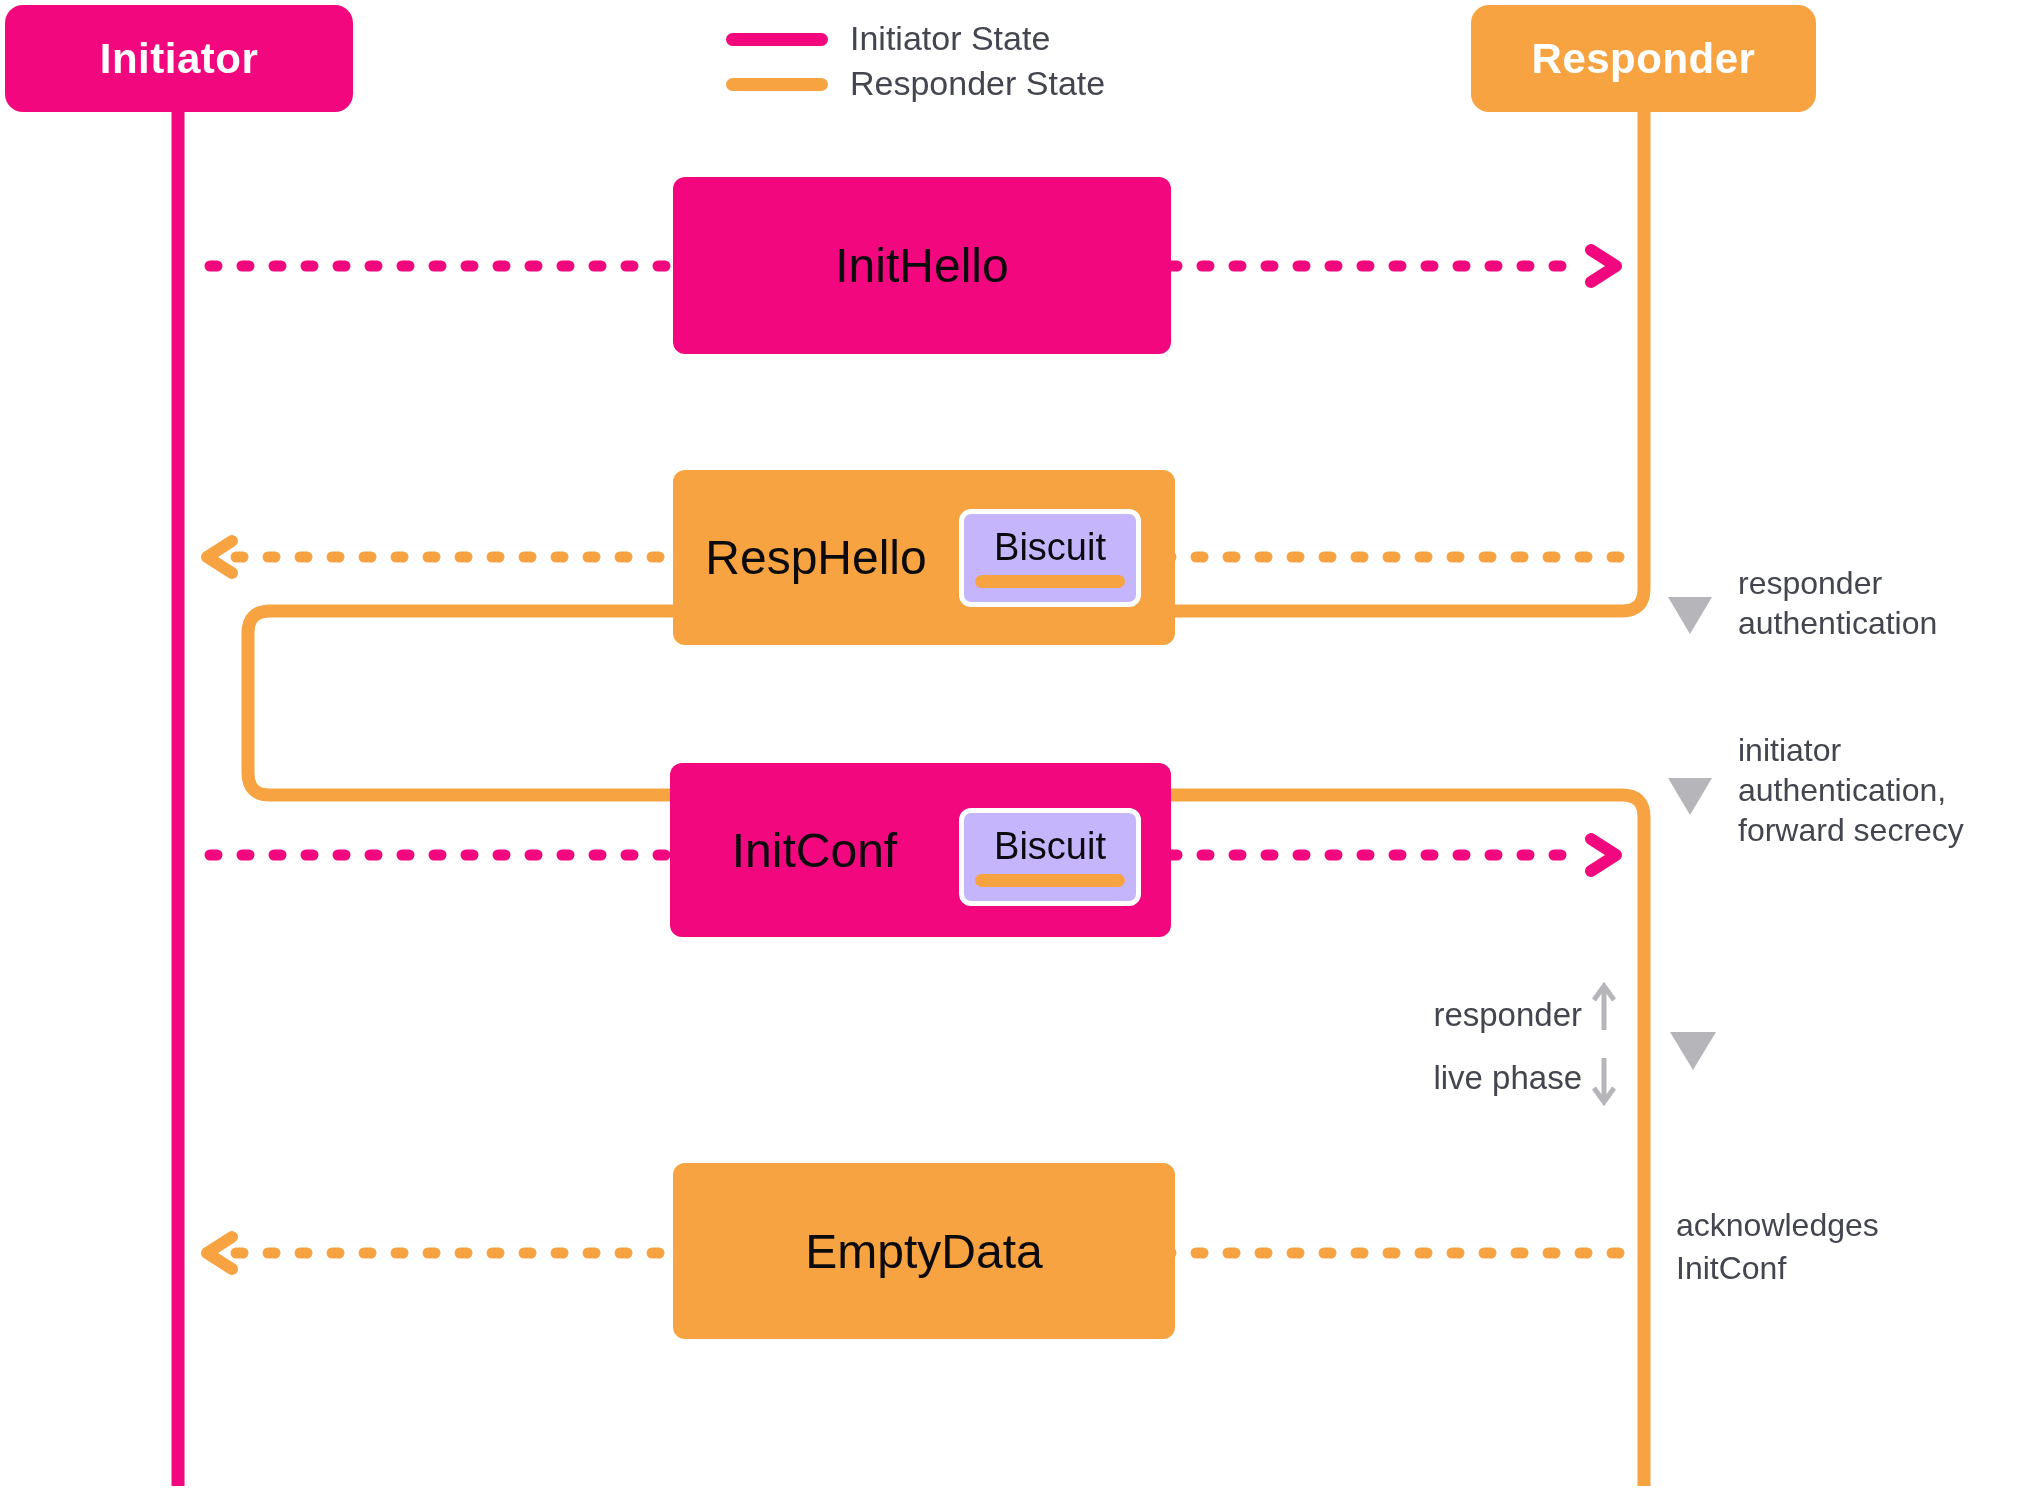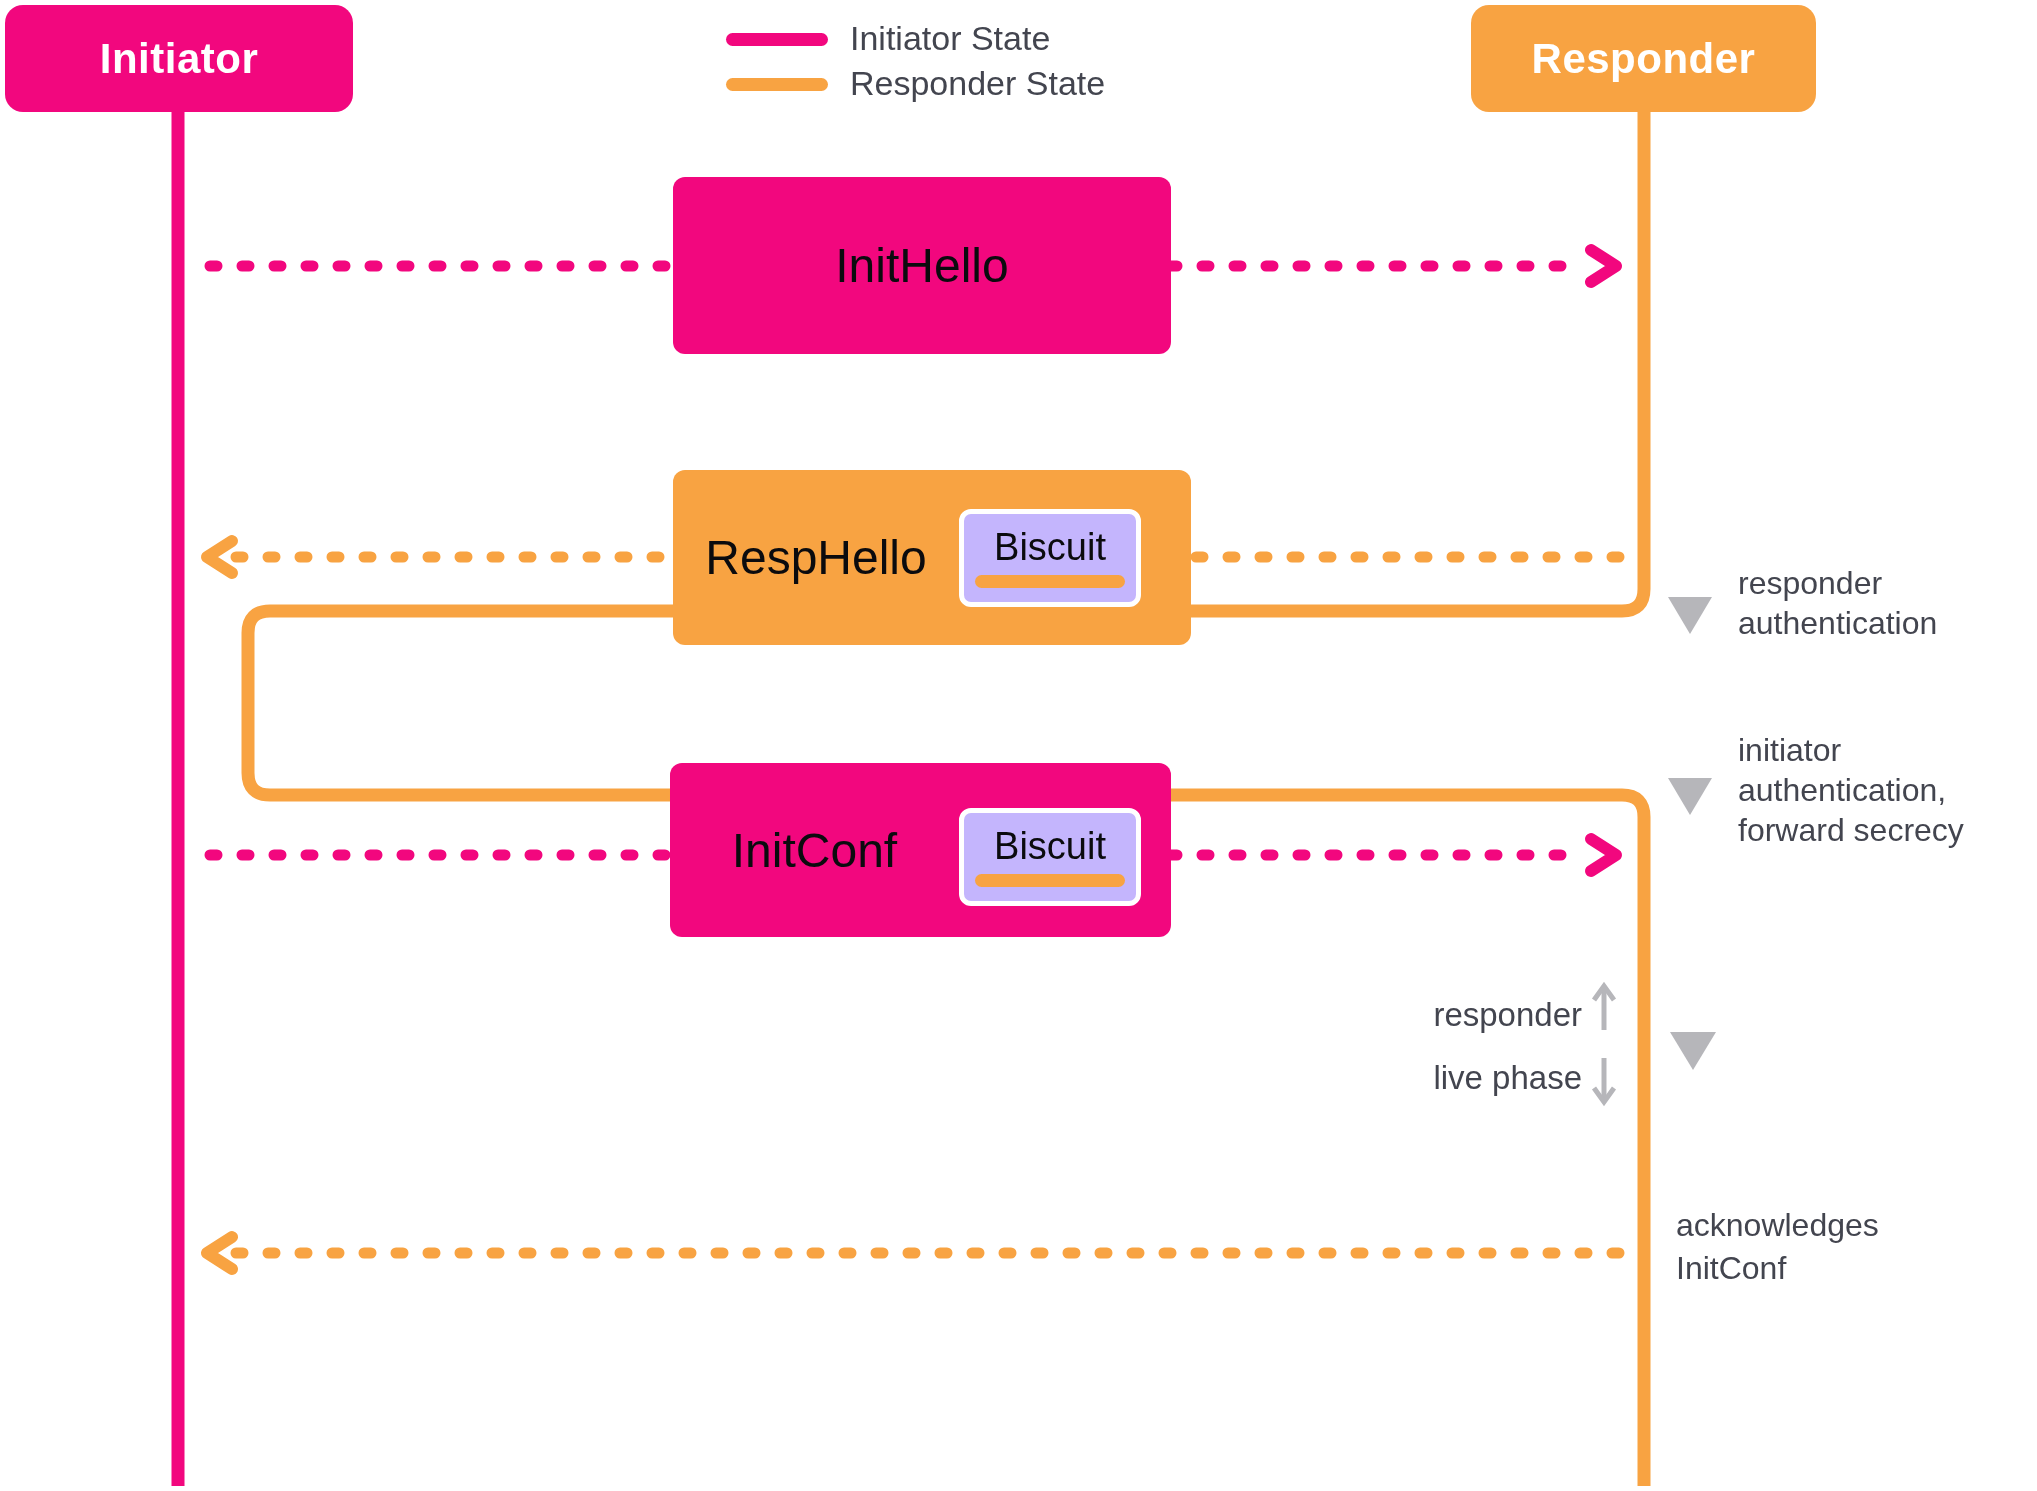--- a/index.html
+++ b/index.html
@@ -87,36 +87,39 @@
 
   <div class="abs sw bg-pink" style="left:726px; top:33px;"></div>
   <div class="abs legend-label" style="left:850px; top:21px;">Initiator State</div>
   <div class="abs sw bg-orange" style="left:726px; top:78px;"></div>
   <div class="abs legend-label" style="left:850px; top:66px;">Responder State</div>
 
   <div class="abs msg bg-pink" style="left:673px; top:177px; width:498px; height:177px;">
     <span>InitHello</span>
   </div>
 
-  <div class="abs msg bg-orange" style="left:673px; top:470px; width:502px; height:175px;padding-left:16px;">
+  <div class="abs msg bg-orange" style="left:673px; top:470px; width:502px; height:175px;">
     <div class="msg-label-left" style="width:286px;">RespHello</div>
     <div class="biscuit" style="left:286px; top:39px;">
       <div class="blabel">Biscuit</div>
       <div class="bbar"></div>
     </div>
   </div>
 
   <div class="abs msg bg-pink" style="left:670px; top:763px; width:501px; height:174px;">
     <div class="msg-label-left" style="width:289px;">InitConf</div>
     <div class="biscuit" style="left:289px; top:45px;">
       <div class="blabel">Biscuit</div>
       <div class="bbar"></div>
     </div>
   </div>
 
+  <div class="abs msg bg-orange" style="left:673px; top:1163px; width:502px; height:176px;">
+    <span>EmptyData</span>
+  </div>
 
   <div class="abs ann" style="left:1738px; top:563px;">
     <span>responder</span>
     <span>authentication</span>
   </div>
   <div class="abs ann" style="left:1738px; top:730px;">
     <span>initiator</span>
     <span>authentication,</span>
     <span>forward secrecy</span>
   </div>

